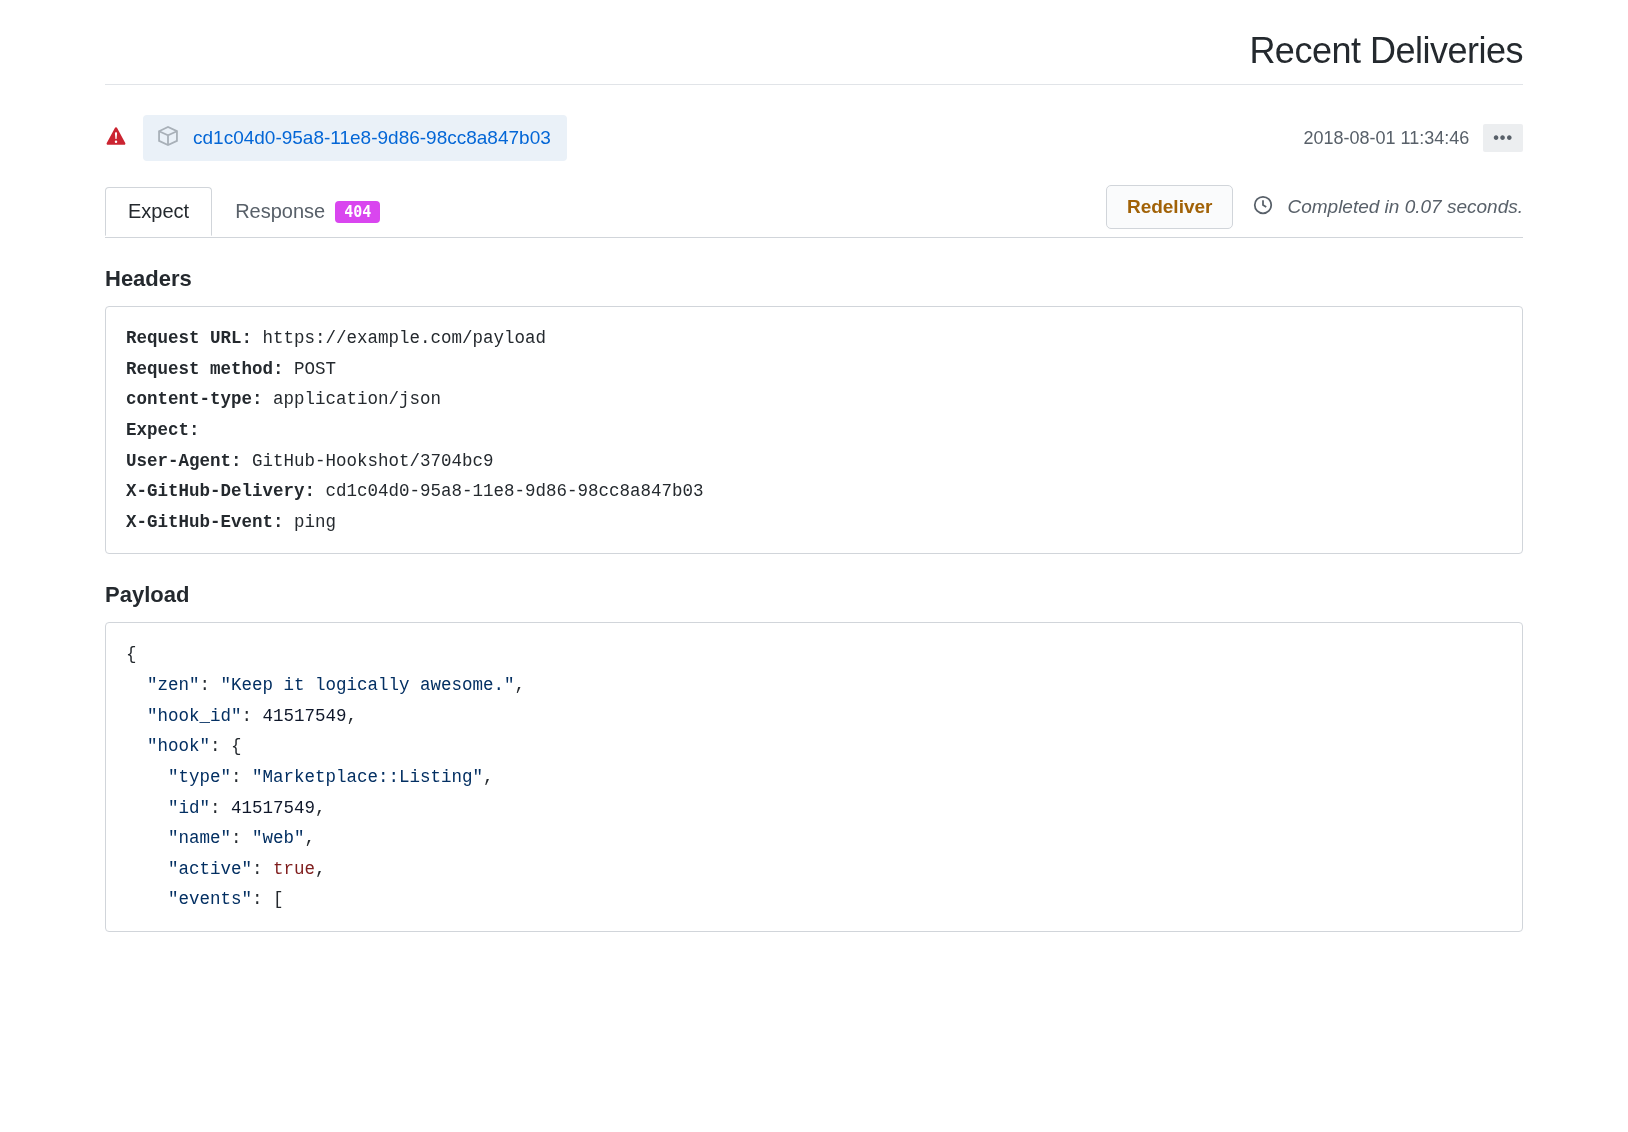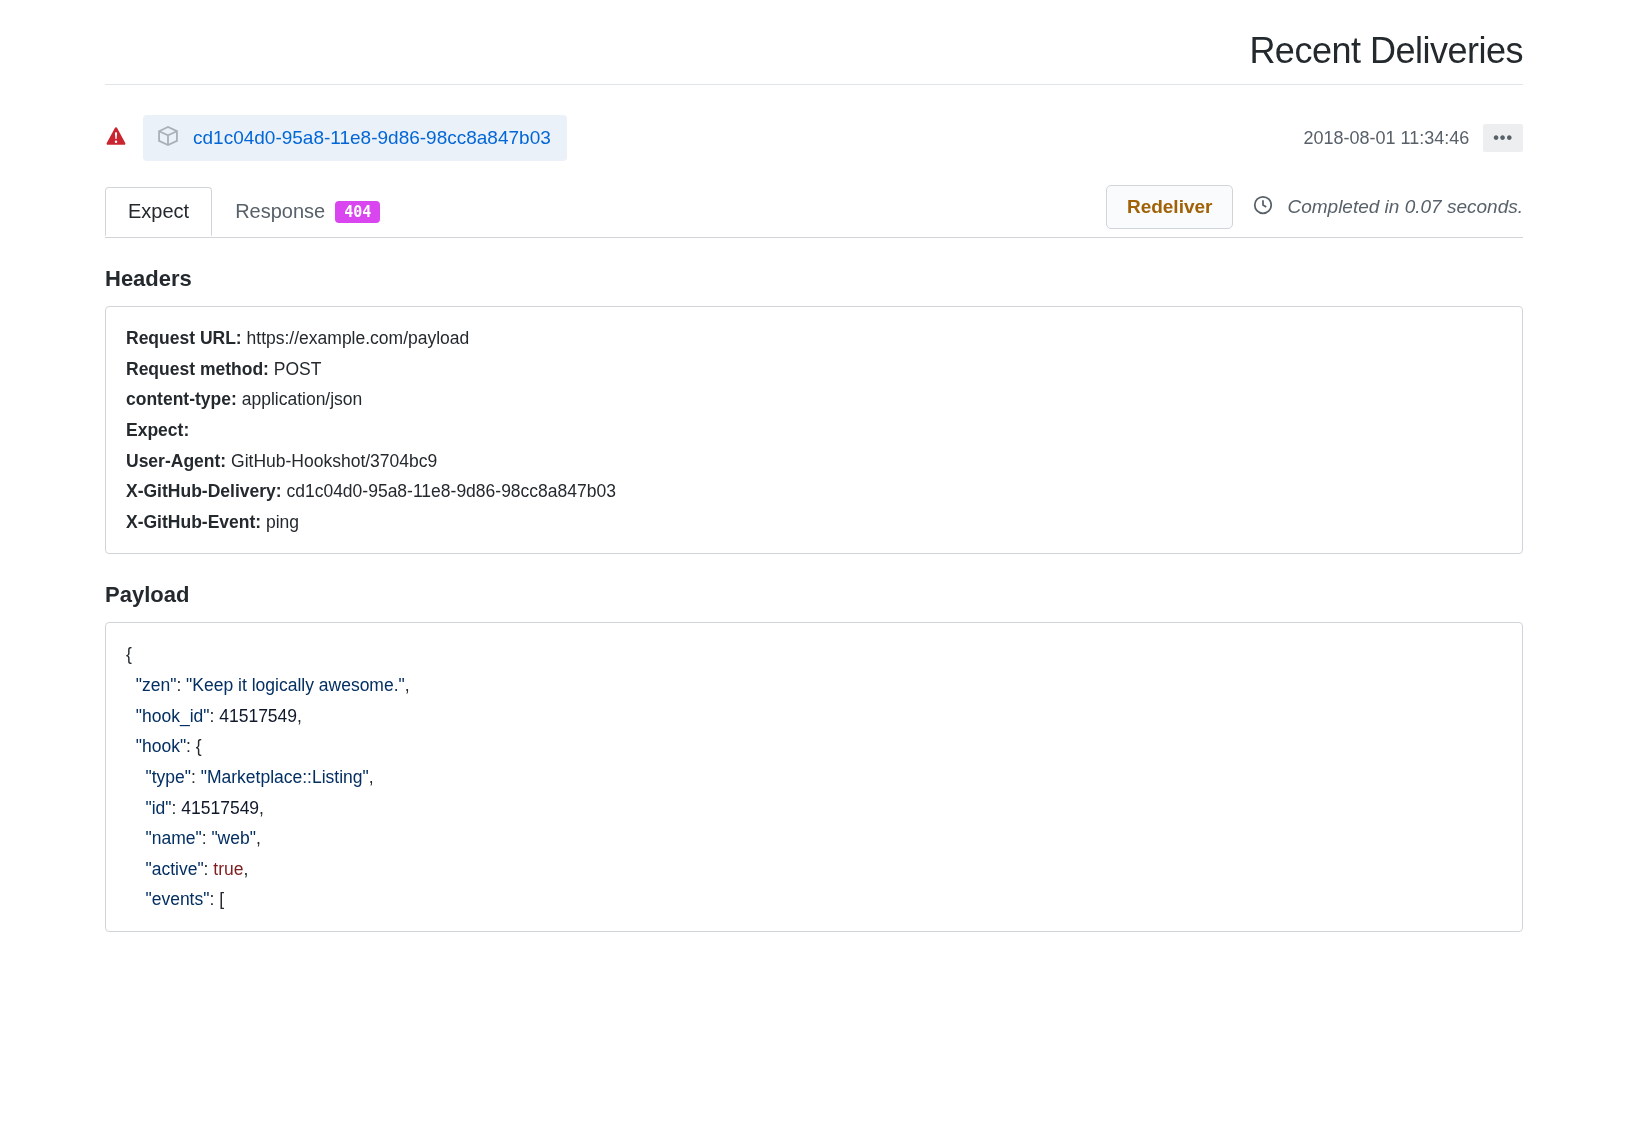--- a/index.html
+++ b/index.html
@@ -129,21 +129,21 @@
   h3.section {
     font-size: 22px;
     font-weight: 700;
     margin: 28px 0 14px 0;
     color: #24292e;
   }
   .code-box {
     border: 1px solid #d1d5da;
     border-radius: 4px;
     padding: 16px 20px;
-    font-family: Liberation Sans, sans-serif;
+    font-family: Liberation Mono, monospace;
     font-size: 17.5px;
     line-height: 1.75;
     color: #24292e;
     white-space: pre;
     overflow: hidden;
   }
   .hk { font-weight: 700; }
   
   .jline { white-space: pre; }
   .tok-key { color: #032f62; }

